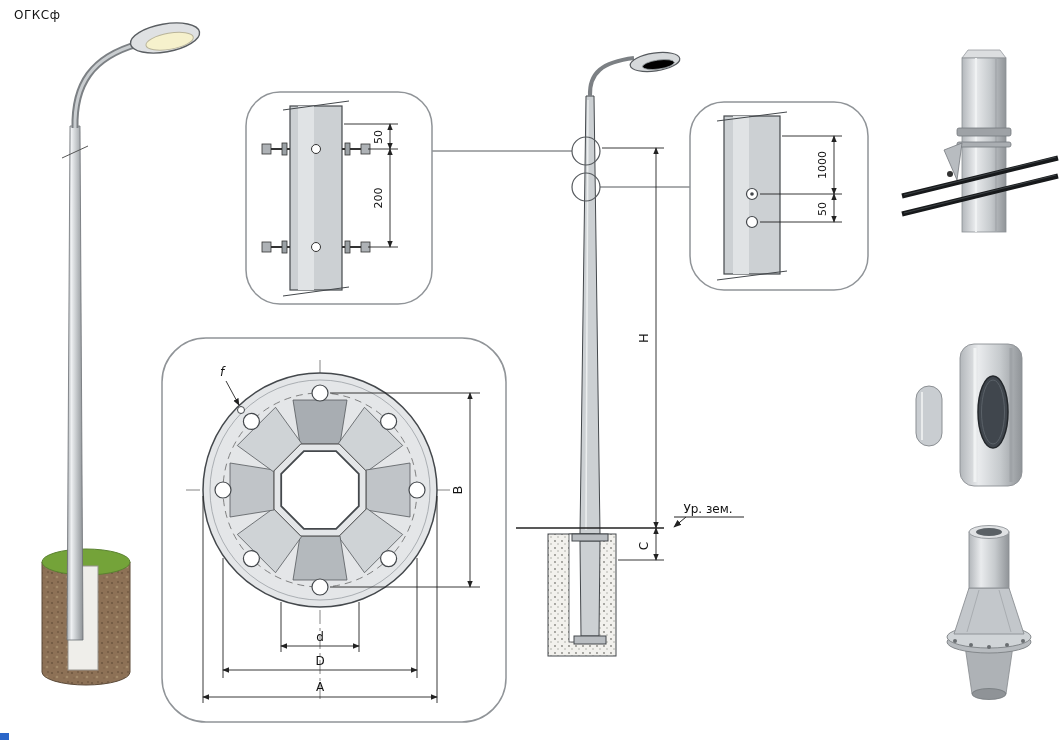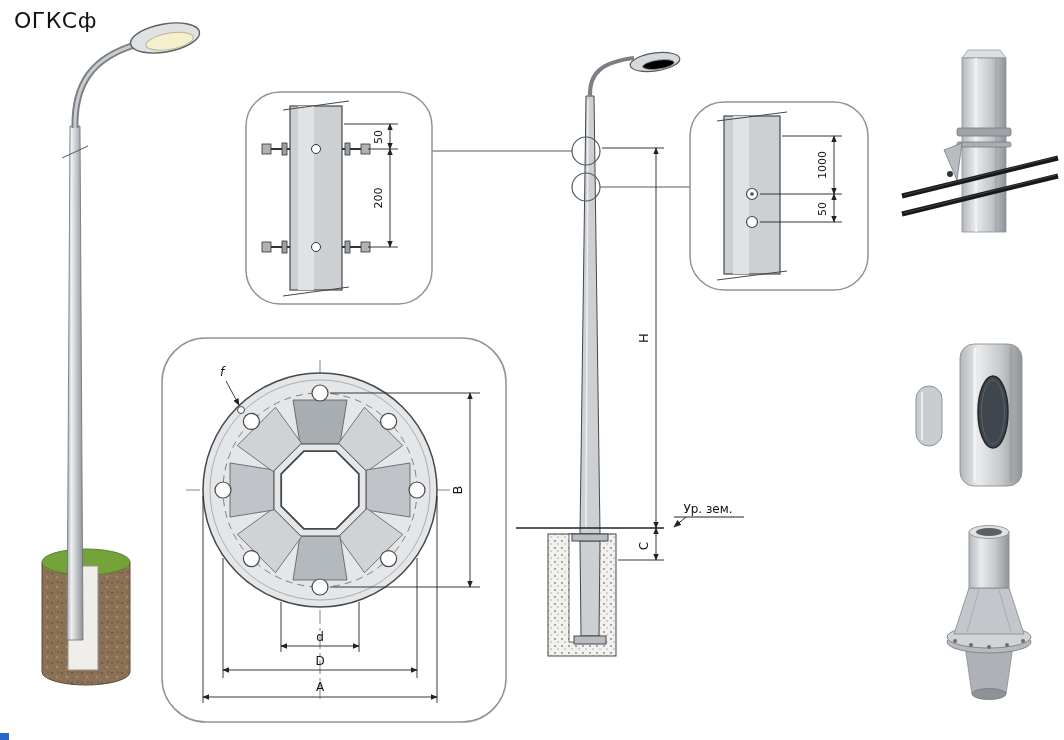--- a/index.html
+++ b/index.html
@@ -1,18 +1,18 @@
 <!DOCTYPE html>
 <html><head>
 <meta charset="utf-8">
 <style>
   html,body{margin:0;padding:0;background:#ffffff;}
   .page{position:relative;width:1064px;height:740px;background:#fff;outline:1px solid #c4c4c4;overflow:hidden;
         font-family:"DejaVu Sans", "Liberation Sans", sans-serif;}
-  .title{position:absolute;left:14px;top:8px;font-size:22px;color:#111;letter-spacing:.5px;}
+  .title{position:absolute;left:14px;top:8px;font-size:12px;color:#111;letter-spacing:.5px;}
   svg{position:absolute;left:0;top:0;}
   svg text{font-family:"DejaVu Sans", "Liberation Sans", sans-serif;fill:#111;}
   .corner-mark{position:absolute;left:0;bottom:0;width:9px;height:7px;background:#2a66c9;}
 </style>
 </head>
 <body>
 
 <div class="page">
   <div class="title">ОГКСф</div>
   <div class="corner-mark"></div>

